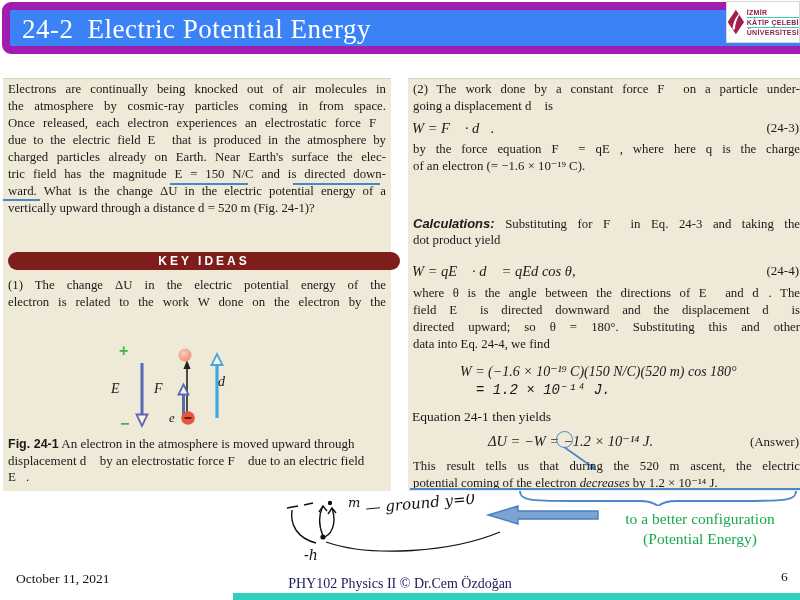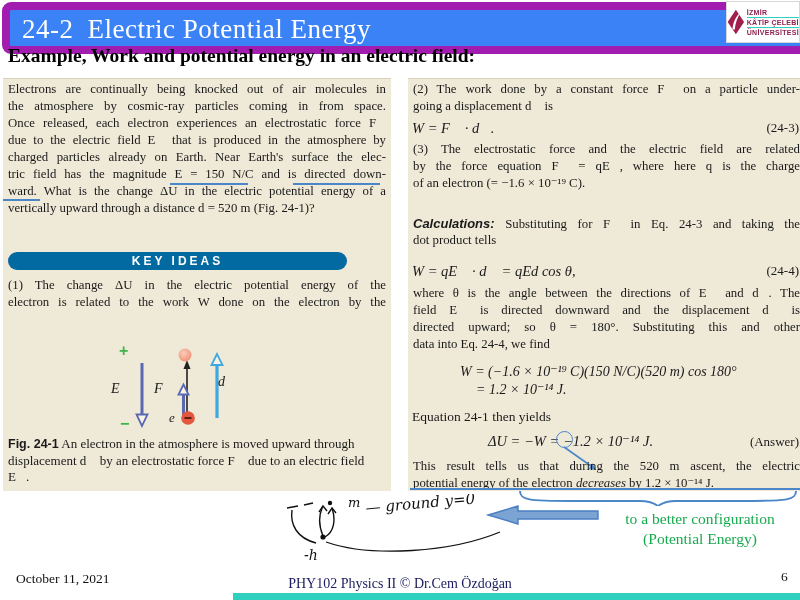--- a/index.html
+++ b/index.html
@@ -24,21 +24,21 @@
   
   .panel { position:absolute; top:78px; height:412px; background:#efe9d8; border-top:1px solid #d9d2bd; }
   .panel-left  { left:3px;  width:388px; }
   .panel-right { left:408px; width:397px; }
 
   .para { position:absolute; left:5px; right:5px; }
   .ln { height:17px; line-height:17px; font-size:12.8px; overflow:hidden;
         text-align:justify; text-align-last:justify; }
   .ln.end { text-align:left; text-align-last:left; }
 
-  .key-ideas { position:absolute; left:5px; top:173px; width:339px; height:18px; background:#0369a1;
+  .key-ideas { position:absolute; left:5px; top:173px; width:392px; height:18px; background:#7f1d1d;
     border-radius:9px; color:#fff; font-family:"Liberation Sans",sans-serif; font-weight:bold;
     font-size:12px; letter-spacing:3px; text-align:center; line-height:18px; }
 
   
   .fig-label { position:absolute; font-size:14px; font-style:italic; }
   .fig-sign { position:absolute; font-size:16px; font-weight:bold; color:#3cb54a;
     font-family:"Liberation Sans",sans-serif; }
   .fig-e { position:absolute; font-size:13px; font-style:italic; }
   .caption { position:absolute; left:5px; right:4px; top:357px; font-size:13px; line-height:16.5px; }
   .cap-tag { font-family:"Liberation Sans",sans-serif; font-weight:bold; font-size:12.5px; }
@@ -84,21 +84,20 @@
       <polygon points="13,1 25,19 13,37 1,19" fill="#a21e4d"></polygon>
       <path d="M8,30 C9,18 14,9 20,5 C15,13 12,21 11.5,30 Z" fill="#ffffff"></path>
     </svg>
     <div class="logo-text">
       <div>İZMİR</div>
       <div>KÂTİP ÇELEBİ</div>
       <div>ÜNİVERSİTESİ</div>
     </div>
   </div>
 
-  <div class="heading">Example, Work and potential energy in an electric field:</div>
 
   <div class="panel panel-left">
     <div class="para" style="top:2px;">
       <div class="ln">Electrons are continually being knocked out of air molecules in</div>
       <div class="ln">the atmosphere by cosmic-ray particles coming in from space.</div>
       <div class="ln">Once released, each electron experiences an electrostatic force F⃗</div>
       <div class="ln">due to the electric field E⃗ that is produced in the atmosphere by</div>
       <div class="ln">charged particles already on Earth. Near Earth's surface the elec-</div>
       <div class="ln">tric field has the magnitude E = 150 N/C and is directed down-</div>
       <div class="ln">ward. What is the change ΔU in the electric potential energy of a</div>
@@ -161,59 +160,58 @@
       <div class="ln">(2) The work done by a constant force F⃗ on a particle under-</div>
       <div class="ln end">going a displacement d⃗ is</div>
     </div>
 
     <div class="eq-row" style="top:40px;">
       <span class="eq-body">W = F⃗ · d⃗.</span>
       <span class="eq-num">(24-3)</span>
     </div>
 
     <div class="para" style="top:62px;">
-      <div class="ln">(3) The electrostatic force and the electric field are related</div>
       <div class="ln">by the force equation F⃗ = qE⃗, where here q is the charge</div>
       <div class="ln end">of an electron (= −1.6 × 10⁻¹⁹ C).</div>
     </div>
 
     <div class="para" style="top:136px;">
       <div class="ln"><span class="calc-label">Calculations:</span><span> Substituting for F⃗ in Eq. 24-3 and taking the</span></div>
-      <div class="ln end">dot product tells</div>
+      <div class="ln end">dot product yield</div>
     </div>
 
     <div class="eq-row" style="top:183px;">
       <span class="eq-body">W = qE⃗ · d⃗ = qEd cos θ,</span>
       <span class="eq-num">(24-4)</span>
     </div>
 
     <div class="para" style="top:206px;">
       <div class="ln">where θ is the angle between the directions of E⃗ and d⃗. The</div>
       <div class="ln">field E⃗ is directed downward and the displacement d⃗ is</div>
       <div class="ln">directed upward; so θ = 180°. Substituting this and other</div>
       <div class="ln end">data into Eq. 24-4, we find</div>
     </div>
 
     <div class="abs" style="left:52px; top:284px; font-style:italic; font-size:14px;">W = (−1.6 × 10⁻¹⁹ C)(150 N/C)(520 m) cos 180°</div>
-    <div class="abs" style="left:68px; top:302px; font-style:italic; font-size:14px;">= 1.2 × 10⁻¹⁴ J.</div>
+    <div class="abs" style="left:68px; top:302px; font-style:italic; font-size:14px;font-family:Liberation Mono, monospace;">= 1.2 × 10⁻¹⁴ J.</div>
 
     <div class="abs" style="left:4px; top:330px; font-size:13.5px;">Equation 24-1 then yields</div>
 
     <div class="abs" style="left:80px; top:354px; font-style:italic; font-size:14.5px;">ΔU = −W = −1.2 × 10⁻¹⁴ J.</div>
     <div class="abs" style="right:6px; top:355px; font-size:13px;">(Answer)</div>
 
     <div class="blue-circle" style="left:148px; top:352px;"></div>
     <svg class="abs" style="left:152px; top:366px;" width="46" height="30" viewBox="0 0 46 30">
       <line x1="4" y1="2" x2="31" y2="21" stroke="#4a86c8" stroke-width="1.6"></line>
       <polygon points="36,25 28.8,23.4 32.4,18.2" fill="#4a86c8"></polygon>
     </svg>
 
     <div class="para" style="top:379px;">
       <div class="ln">This result tells us that during the 520 m ascent, the electric</div>
-      <div class="ln end"><span>potential energy of the electron </span><span class="italic-word">decreases</span><span> by 1.2 × 10⁻¹⁴ J.</span></div>
+      <div class="ln end"><span>potential coming of the electron </span><span class="italic-word">decreases</span><span> by 1.2 × 10⁻¹⁴ J.</span></div>
     </div>
     <div class="blue-underline" style="left:2px; top:409px; right:2px; width:auto;"></div>
   </div>
 
   <svg class="abs hand-svg" style="left:282px; top:494px;" width="226" height="72" viewBox="0 0 226 72">
     <path d="M5,14 l11,-2 M22,11 l9,-2" stroke="#111" stroke-width="1.4" fill="none"></path>
     <path d="M10,16 C8,31 15,44 34,49" stroke="#111" stroke-width="1.4" fill="none"></path>
     <path d="M41,42 C36,30 37,20 41,12" stroke="#111" stroke-width="1.4" fill="none"></path>
     <path d="M37,18 L41,12 L45,17" stroke="#111" stroke-width="1.4" fill="none"></path>
     <path d="M43,43 C52,38 54,26 50,14" stroke="#111" stroke-width="1.4" fill="none"></path>

